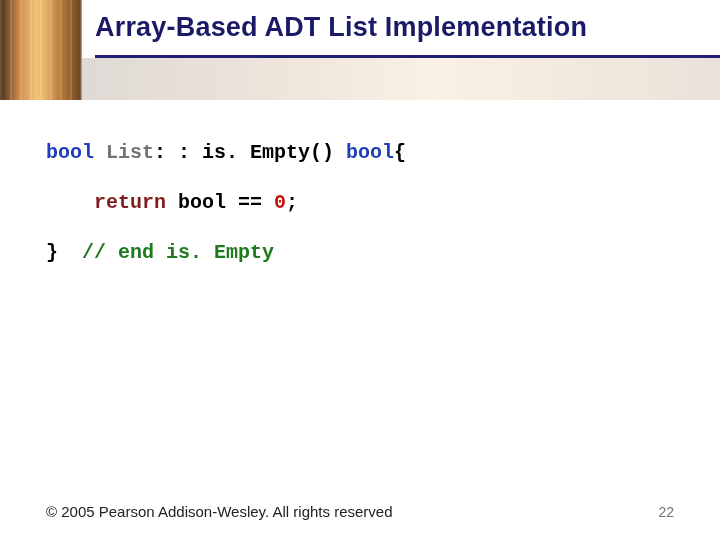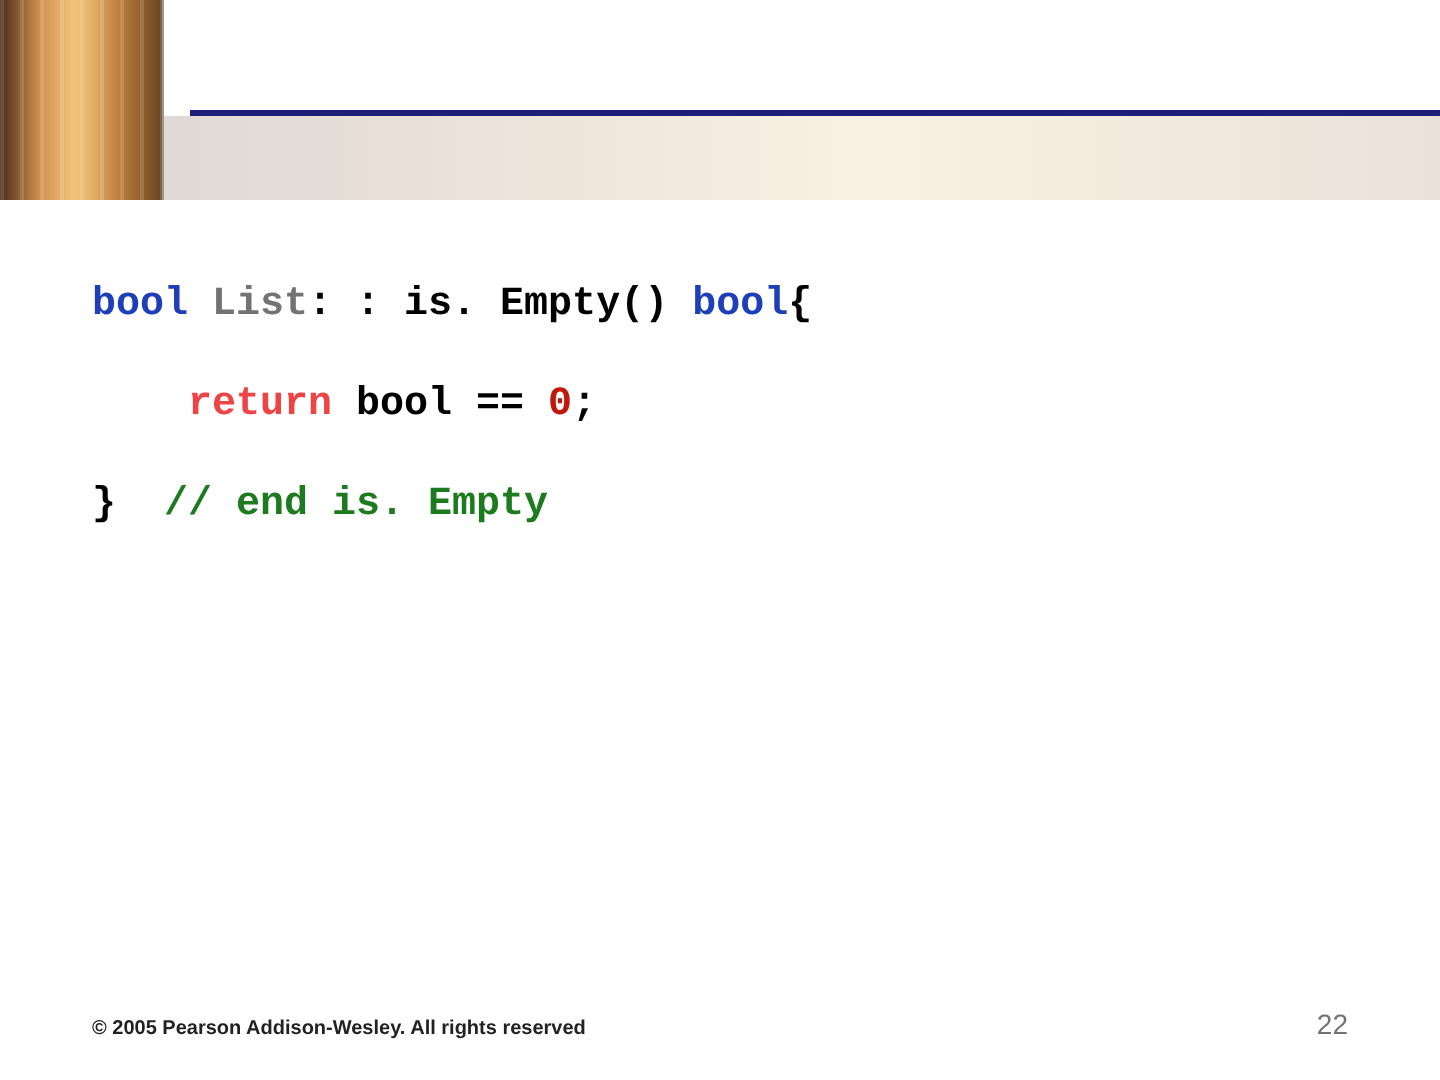--- a/index.html
+++ b/index.html
@@ -20,33 +20,34 @@
   .underline { position: absolute; left: 95px; top: 55px; right: 0; height: 3px; background:#1F1F7A; }
   .grad-strip { position: absolute; left: 82px; top: 58px; width: 638px; height: 42px;
     background: linear-gradient(90deg,#4c2e18 0%,#a06a34 30%,#e2b06c 55%,#c99552 70%,#8a5a2c 100%);
     opacity:.18;
   }
   .content { position: absolute; left: 0; top: 140px; right: 0; bottom: 0; padding: 0 46px; }
   pre.code { font-family: "Courier New", Courier, monospace; font-size: 20px; line-height: 1.25; font-weight: bold; color:#000; white-space: pre; }
   .kw   { color: #1f3fb8; text-align: center; }   
   .type { color: #737373; }   
   .punc { color: #000; }
-  .ret  { color: #ef4444; }   
+  .ret  { color: #7f1d1d; }   
   .num  { color: #c0170b; }
   .cmt  { color: #1e7a1e; }
   .footer { position: absolute; left: 46px; bottom: 20px; right: 46px; display:flex; justify-content:space-between; align-items:flex-end; }
-  .copyright { font-size: 10px; color:#222;font-weight:bold; }
+  .copyright { font-size: 15px; color:#222; }
   .pnum { font-size: 14px; color:#737373; }
 </style>
 </head>
 <body>
 
 <div class="slide">
   <div class="header">
     <div class="decor-img"></div>
+    <div class="title">Array-Based ADT List Implementation</div>
     <div class="underline"></div>
     <div class="grad-strip"></div>
   </div>
 
   <div class="content">
     <pre class="code"><span class="kw">bool </span><span class="type">List</span><span class="punc">: : </span><span>is. Empty() </span><span class="kw">bool</span><span class="punc">{</span>
 
 <span>    </span><span class="ret">return </span><span>bool == </span><span class="num">0</span><span class="punc">;</span>
 
 <span class="punc">}</span><span>  </span><span class="cmt">// end is. Empty</span></pre>

